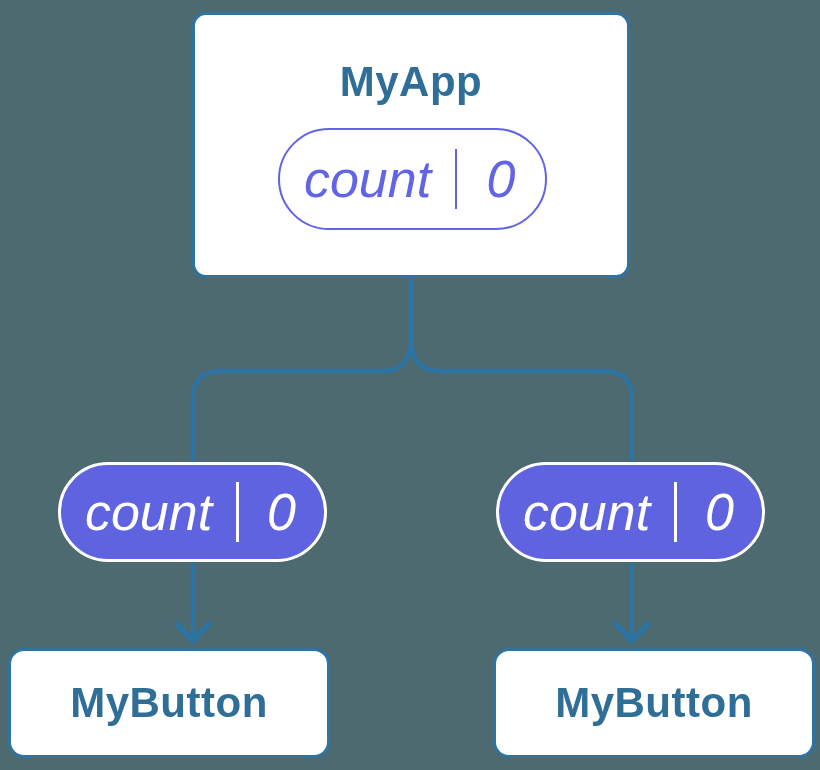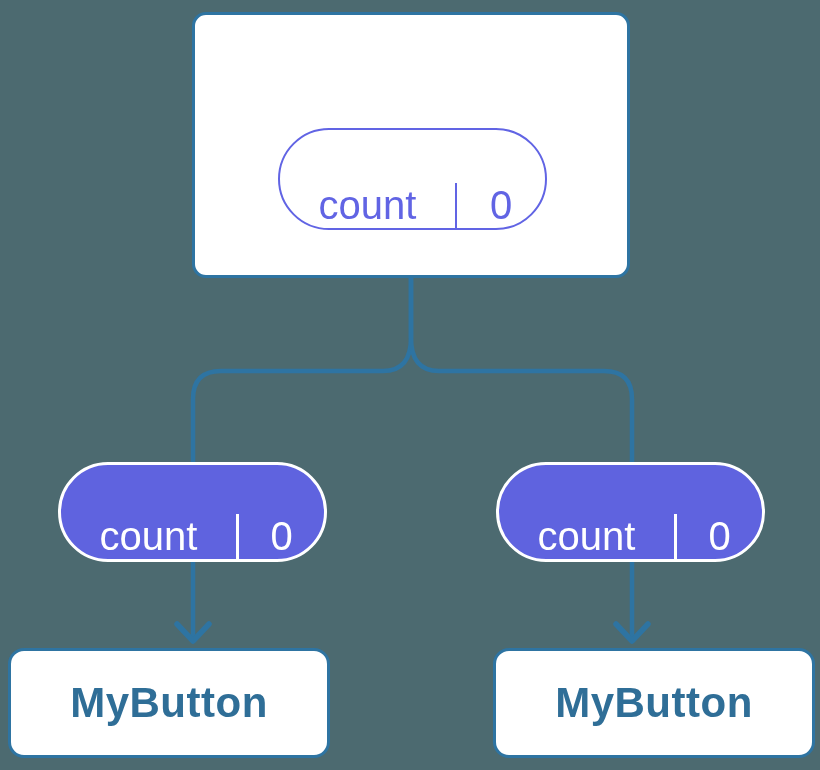--- a/index.html
+++ b/index.html
@@ -39,25 +39,26 @@
     font-size: 42px;
     font-weight: 700;
     letter-spacing: 0.5px;
     color: #2f6e97;
   }
 
   .node-parent .node-title { margin-top: 42px; line-height: 50px; }
 
   .pill {
     display: flex;
-    align-items: flex-end;
+    align-items: center;
     box-sizing: border-box;
     border-radius: 999px;
     overflow: hidden;
-    font-size: 40px;
+    font-size: 52px;
+    font-style: italic;
   }
 
   .pill .seg {
     display: flex;
     align-items: center;
     justify-content: center;
   }
 
   .pill .seg-name { flex: 0 0 175px; }
   .pill .seg-value { flex: 1 1 auto; }
@@ -102,20 +103,21 @@
   <svg class="connectors" viewBox="0 0 820 770" xmlns="http://www.w3.org/2000/svg" aria-hidden="true">
     <g fill="none" stroke="#2e74a2" stroke-width="4.5" stroke-linecap="round" stroke-linejoin="round">
       <path d="M 411 278 L 411 338 Q 411 371 383 371 L 221 371 Q 193 371 193 399 L 193 635"></path>
       <path d="M 411 278 L 411 338 Q 411 371 439 371 L 604 371 Q 632 371 632 399 L 632 635"></path>
       <polyline stroke-width="5.5" points="177,624 193,641 209,624"></polyline>
       <polyline stroke-width="5.5" points="616,624 632,641 648,624"></polyline>
     </g>
   </svg>
 
   <div class="node node-parent">
+    <div class="node-title">MyApp</div>
     <div class="pill pill-outline">
       <div class="seg seg-name">count</div>
       <div class="seg seg-value">0</div>
     </div>
   </div>
 
   <div class="pill pill-filled pill-left">
     <div class="seg seg-name">count</div>
     <div class="seg seg-value">0</div>
   </div>

